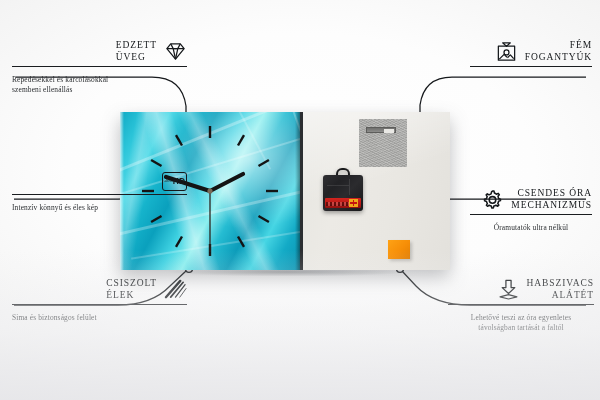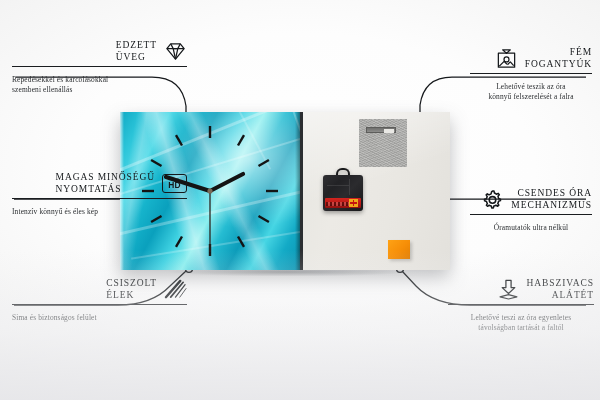--- a/index.html
+++ b/index.html
@@ -64,29 +64,29 @@
   .feature.left  .f-desc { text-align:left; }
   .feature.right .f-desc { text-align:center; }
 
   .f-icon { width:23px; height:23px; flex:0 0 23px; color:#15181b; }
   .f-icon svg { display:block; width:100%; height:100%; }
 
   
   #feat-glass    { left:12px;  top:40px;  }
   #feat-print    { left:12px;  top:172px; }
   #feat-edges    { left:12px;  top:278px; }
-  #feat-hooks    { left:470px; top:47px;  width:122px; }
+  #feat-hooks    { left:470px; top:40px;  width:122px; }
   #feat-mech     { left:470px; top:188px; width:122px; }
   #feat-foam     { left:448px; top:278px; width:146px; }
 
   
   .hd-badge{
     width:25px;height:19px;flex:0 0 25px;
     border:1.3px solid #15181b; border-radius:3px;
-    display:flex;flex-direction:column;align-items:center;justify-content:center;
+    display:flex;align-items:center;justify-content:center;
     line-height:1; color:#15181b;
   }
   .hd-badge .u{ font-size:4.2px; letter-spacing:.2px; font-family:"Liberation Sans",sans-serif;}
   .hd-badge .h{ font-size:8.4px; font-weight:bold; letter-spacing:.3px; font-family:"Liberation Sans",sans-serif;}
 
   
   #product {
     position:absolute;
     left:120px; top:112px;
     width:330px; height:158px;
@@ -327,22 +327,20 @@
         </svg>
       </div>
     </div>
     <div class="f-rule"></div>
     <div class="f-desc">Repedésekkel és karcolásokkal
 szembeni ellenállás</div>
   </div>
 
   <div class="feature left" id="feat-print">
     <div class="f-head">
-      <div class="f-title">MAGAS MINŐSÉGŰ
-NYOMTATÁS</div>
       <div class="hd-badge">
         <span class="u">ultra</span>
         <span class="h">HD</span>
       </div>
     </div>
     <div class="f-rule"></div>
     <div class="f-desc">Intenzív könnyű és éles kép</div>
   </div>
 
   <div class="feature left" id="feat-edges">
@@ -370,22 +368,20 @@
         <svg viewBox="0 0 24 24" fill="none" stroke="currentColor" stroke-width="1.3" stroke-linejoin="round">
           <rect x="3.5" y="6.5" width="17" height="14.5"></rect>
           <path d="M12 6.5 L8 3 H16 Z"></path>
           <circle cx="12" cy="13" r="2.6"></circle>
           <path d="M4.5 20 L9.5 15 L12.5 18"></path>
           <path d="M13 18.5 L16 15.5 L19.5 19.5"></path>
         </svg>
       </div>
     </div>
     <div class="f-rule"></div>
-    <div class="f-desc">Lehetővé teszik az óra
-könnyű felszerelését a falra</div>
   </div>
 
   <div class="feature right" id="feat-mech">
     <div class="f-head">
       <div class="f-title">CSENDES ÓRA
 MECHANIZMUS</div>
       <div class="f-icon">
         <svg viewBox="0 0 24 24" fill="none" stroke="currentColor" stroke-width="1.6" stroke-linecap="round" stroke-linejoin="round">
           <path d="M12 3.2 L13.6 3.2 L14 5.3 A7 7 0 0 1 16.1 6.5 L18 5.6 L19.1 7 L17.7 8.6
                    A7 7 0 0 1 18.3 10.9 L20.3 11.6 L20.3 13.2 L18.3 13.9 A7 7 0 0 1 17.5 16.1

